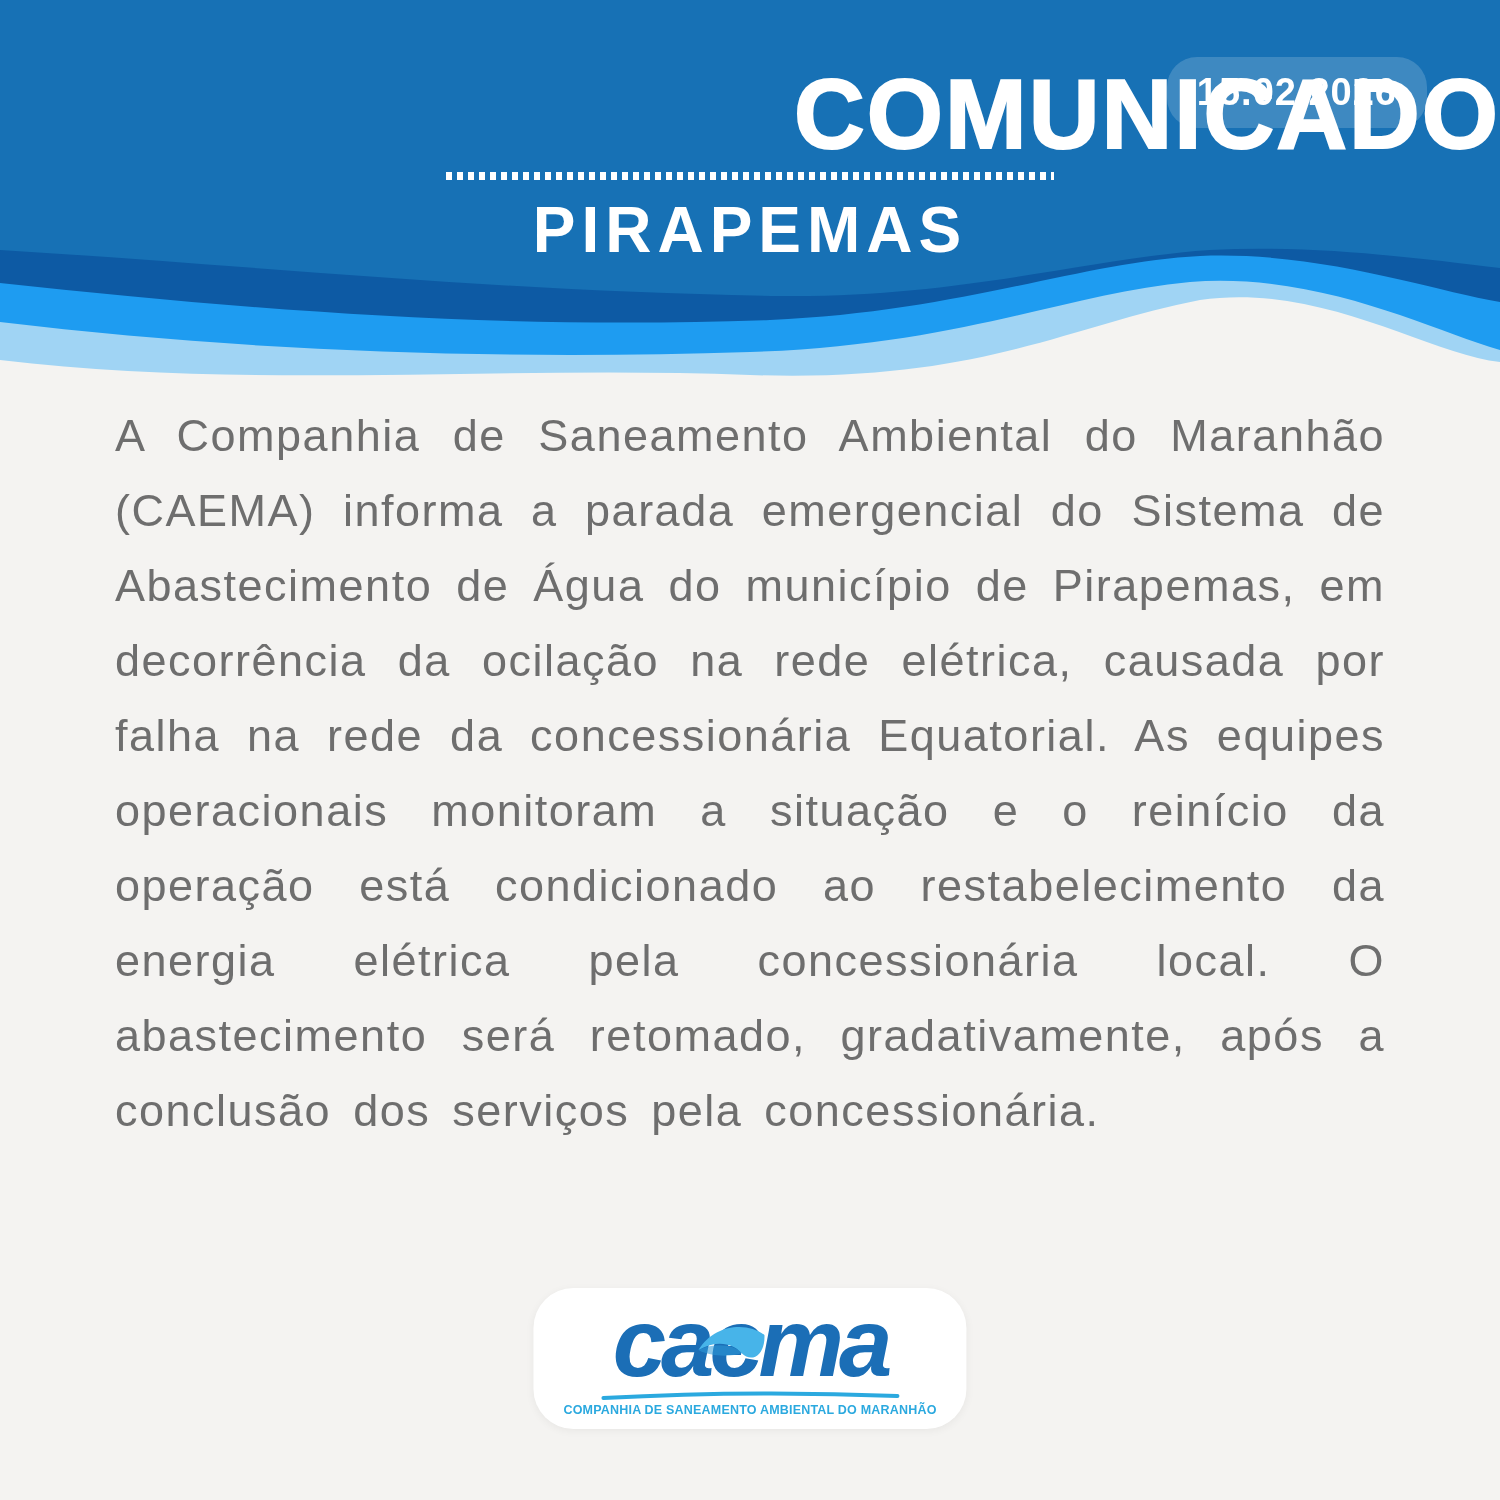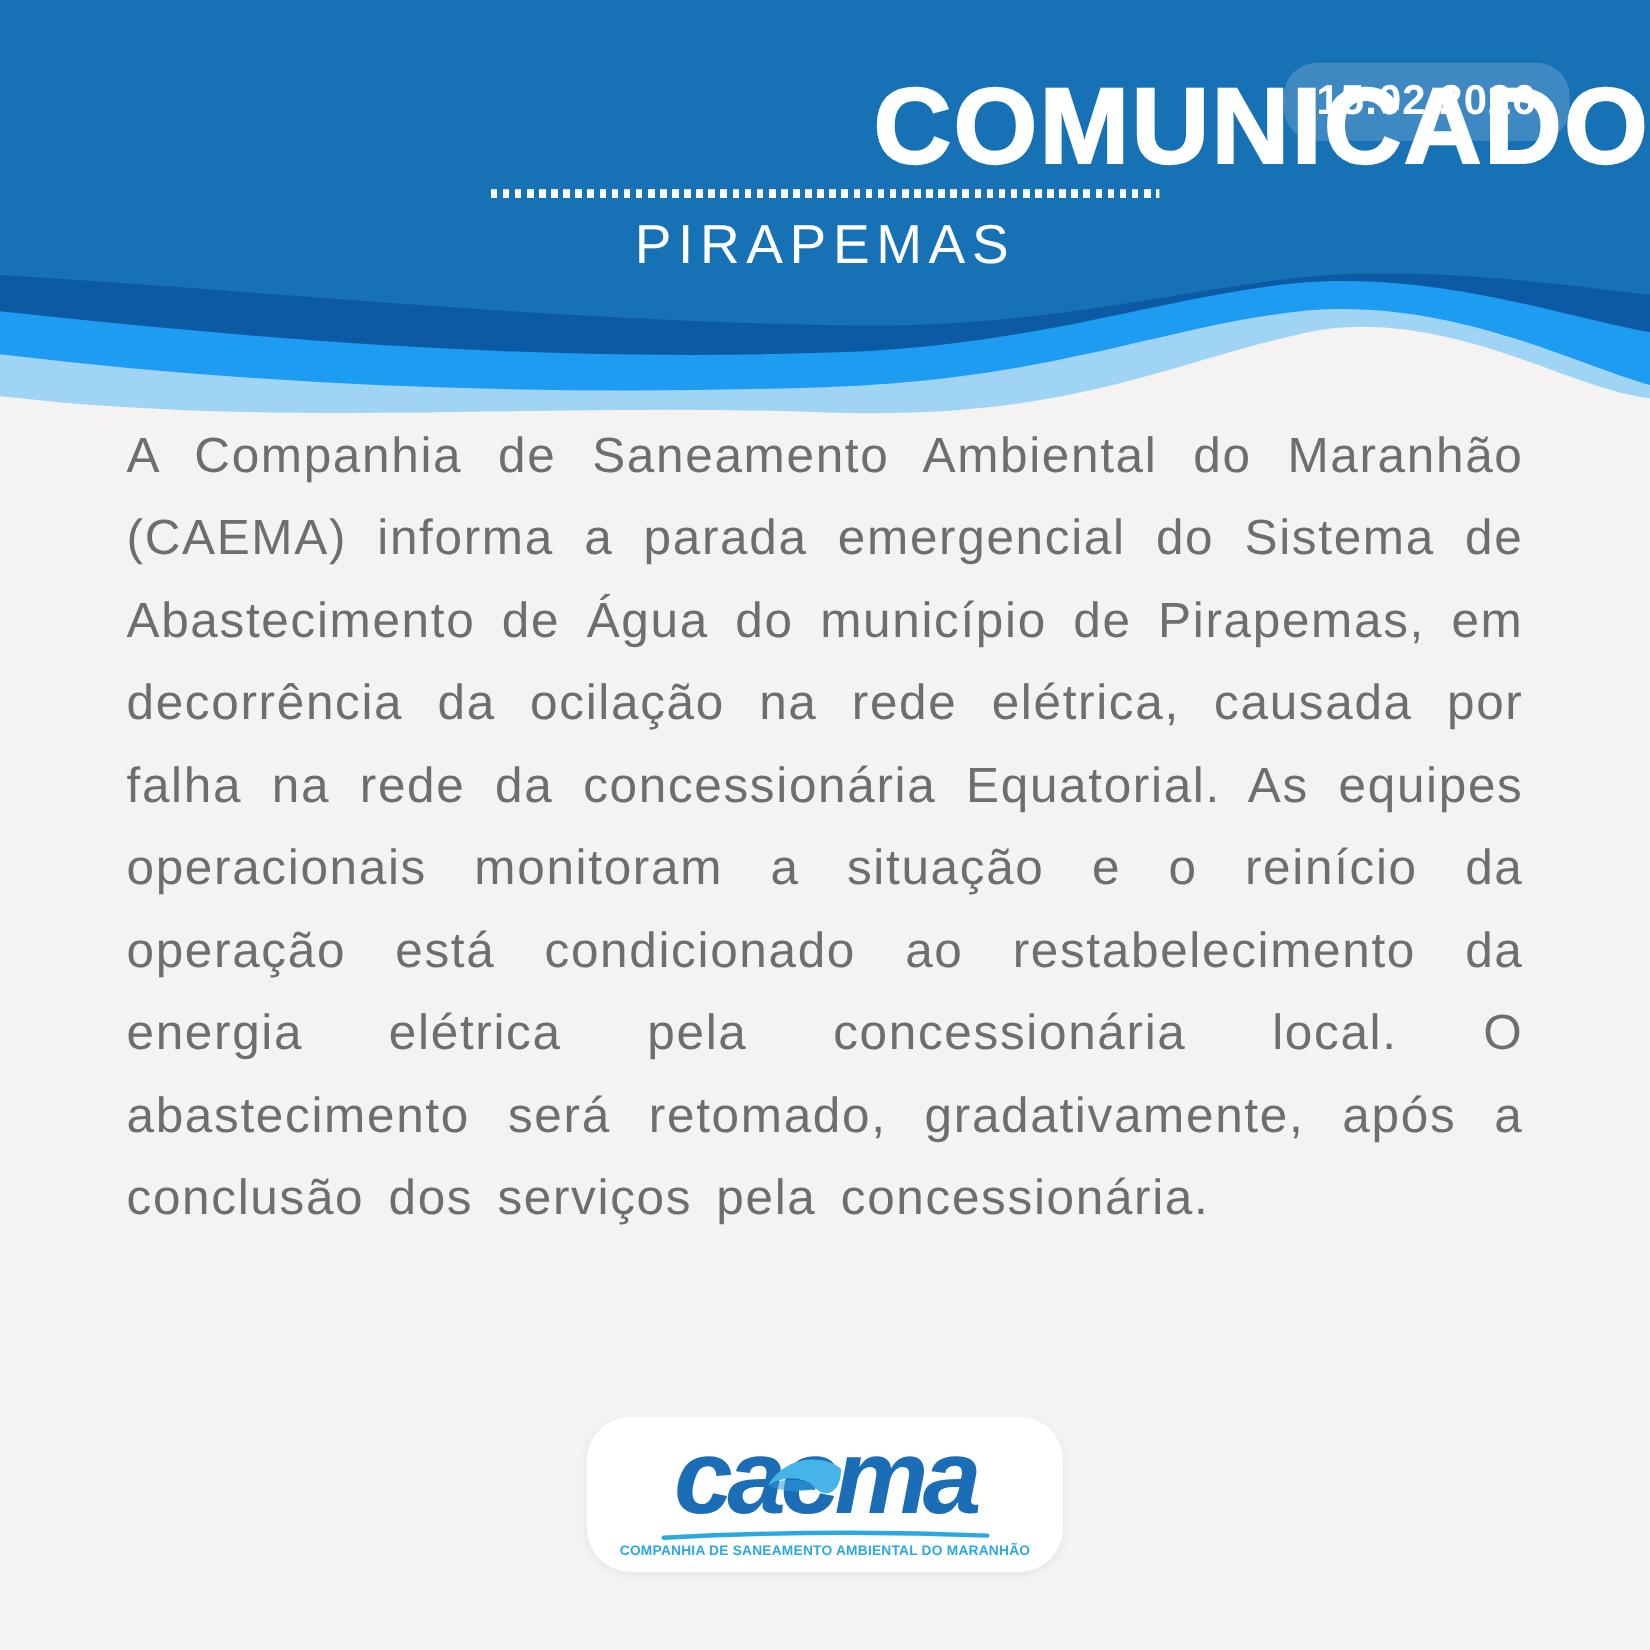--- a/index.html
+++ b/index.html
@@ -62,29 +62,29 @@
     height: 8px;
     background: repeating-linear-gradient(90deg, #ffffff 0 6px, transparent 6px 11px);
   }
   .page-subtitle {
     position: absolute;
     top: 193px;
     left: 0;
     width: 100%;
     text-align: center;
     color: #ffffff;
-    font-size: 50px;
-    font-weight: 400;
+    font-size: 64px;
+    font-weight: 700;
     letter-spacing: 6px;
   }
 
   
   .content {
     position: absolute;
-    top: 376px;
+    top: 398px;
     left: 115px;
     width: 1270px;
     color: var(--text_gray, #6E6E6E);
     font-size: 45px;
     line-height: 75px;
     letter-spacing: 1.5px;
     word-spacing: 8px;
   }
   .content p { margin: 0; }
   .paragraph { text-align: justify; }

